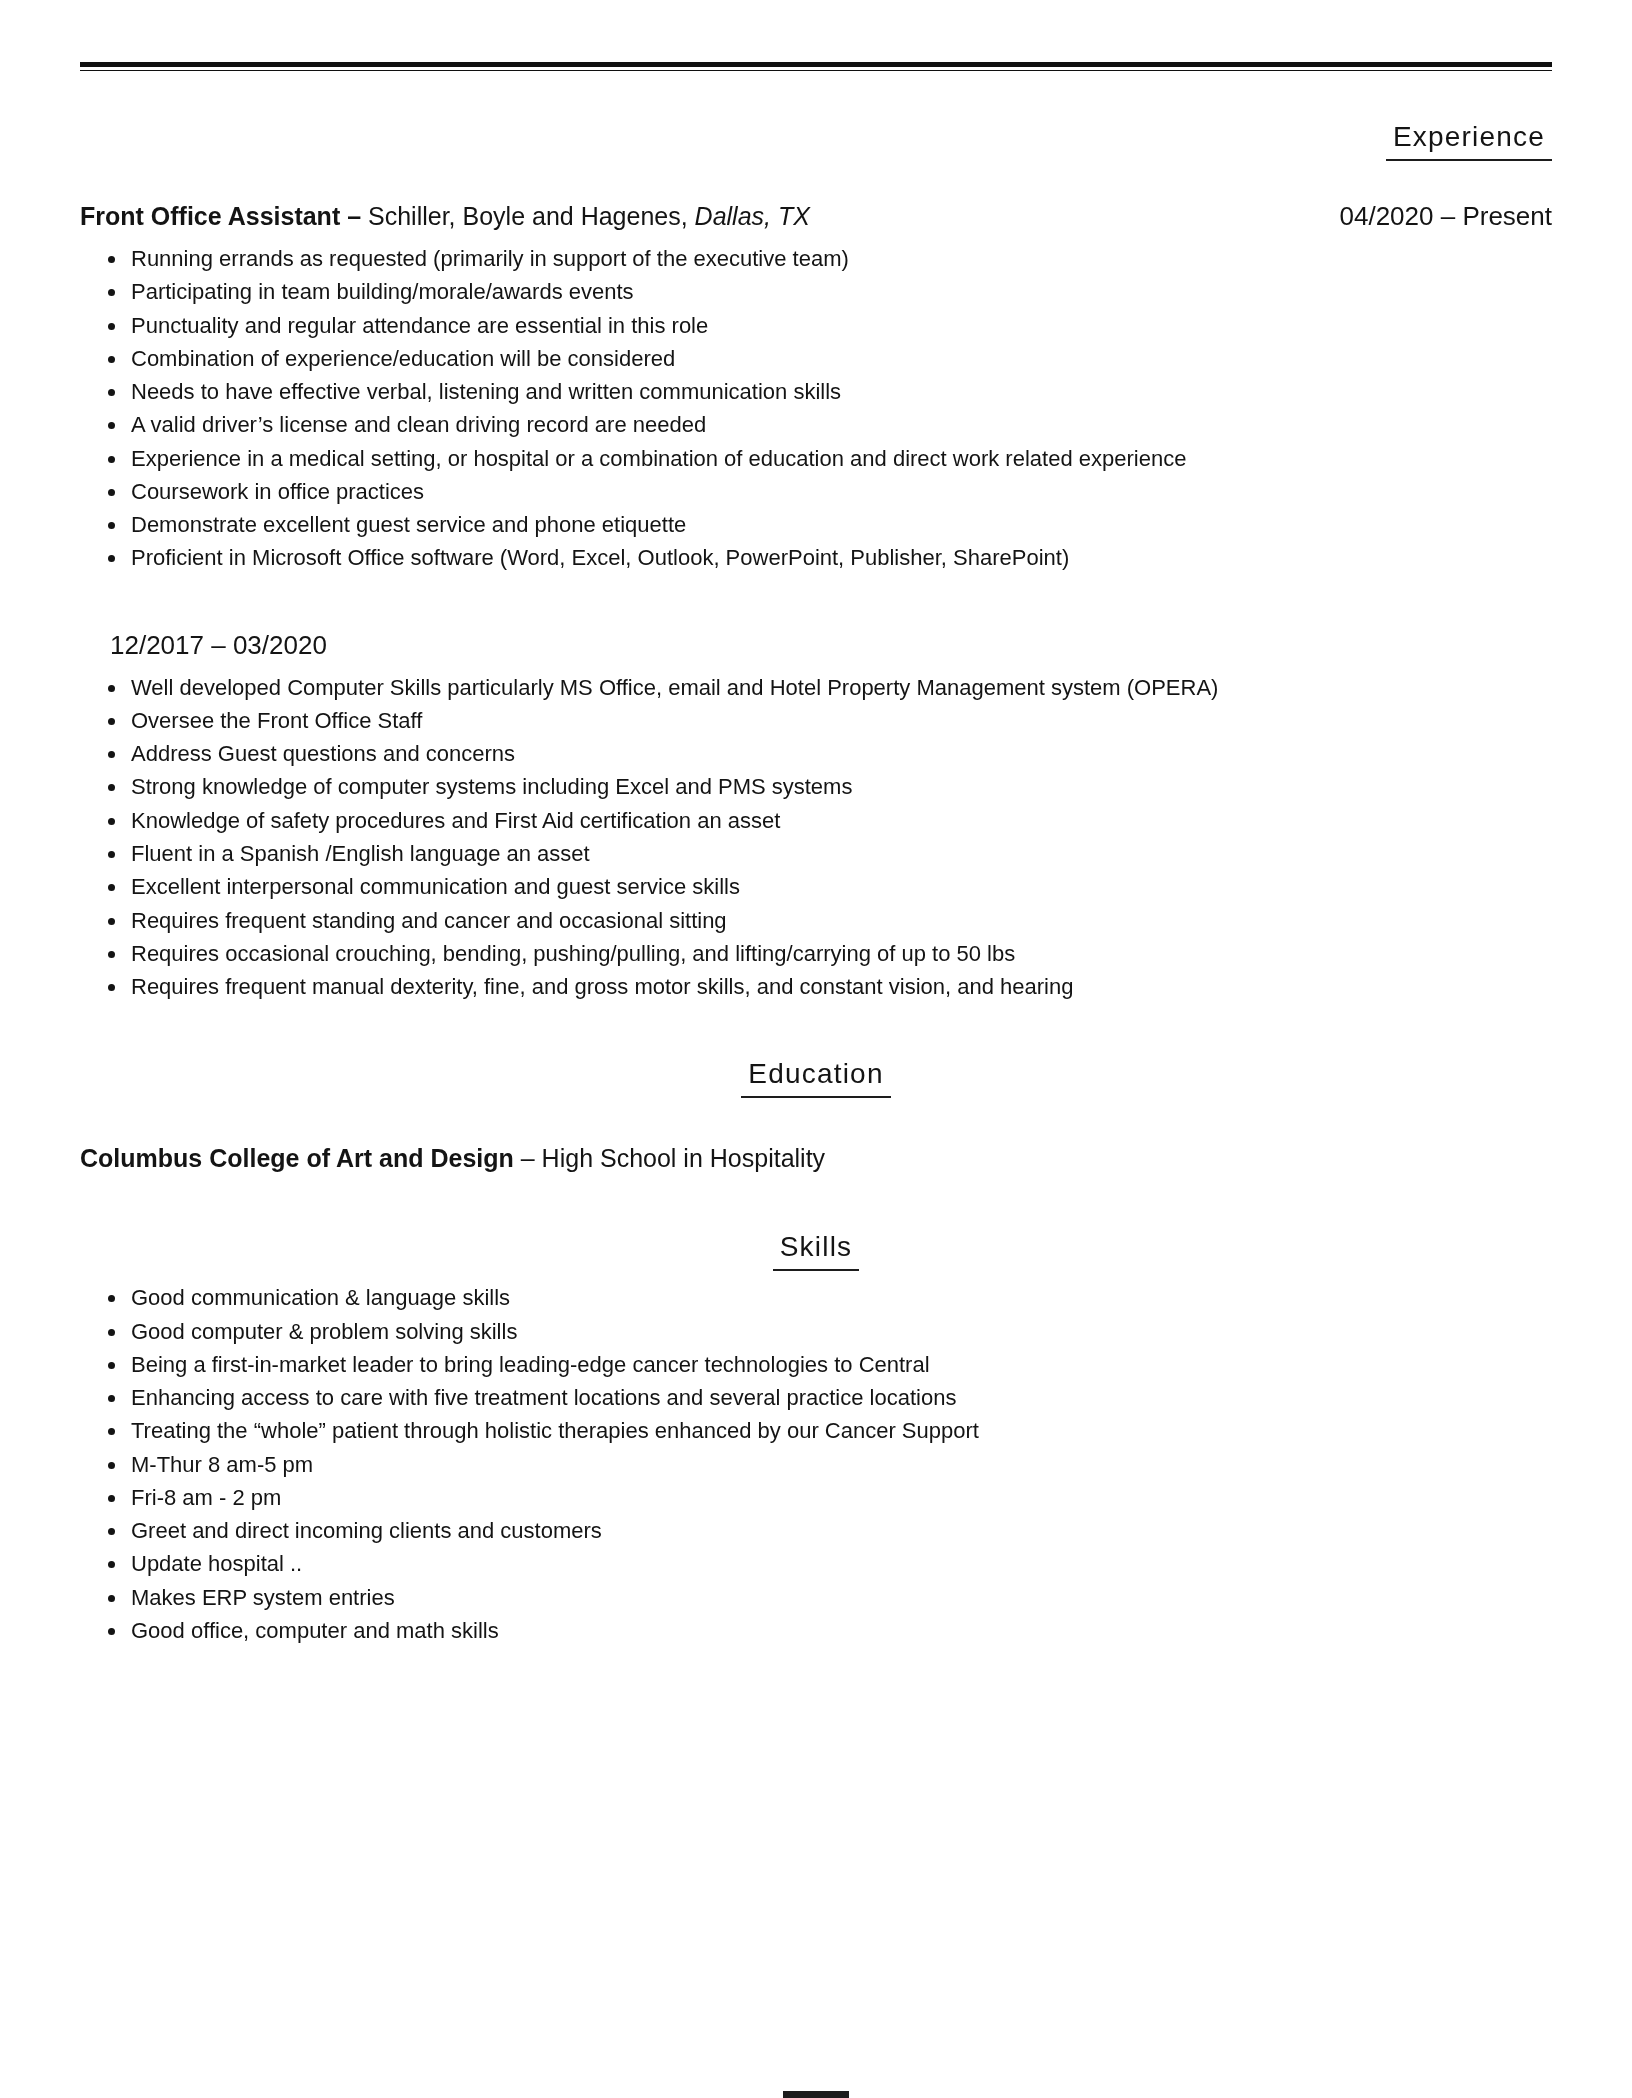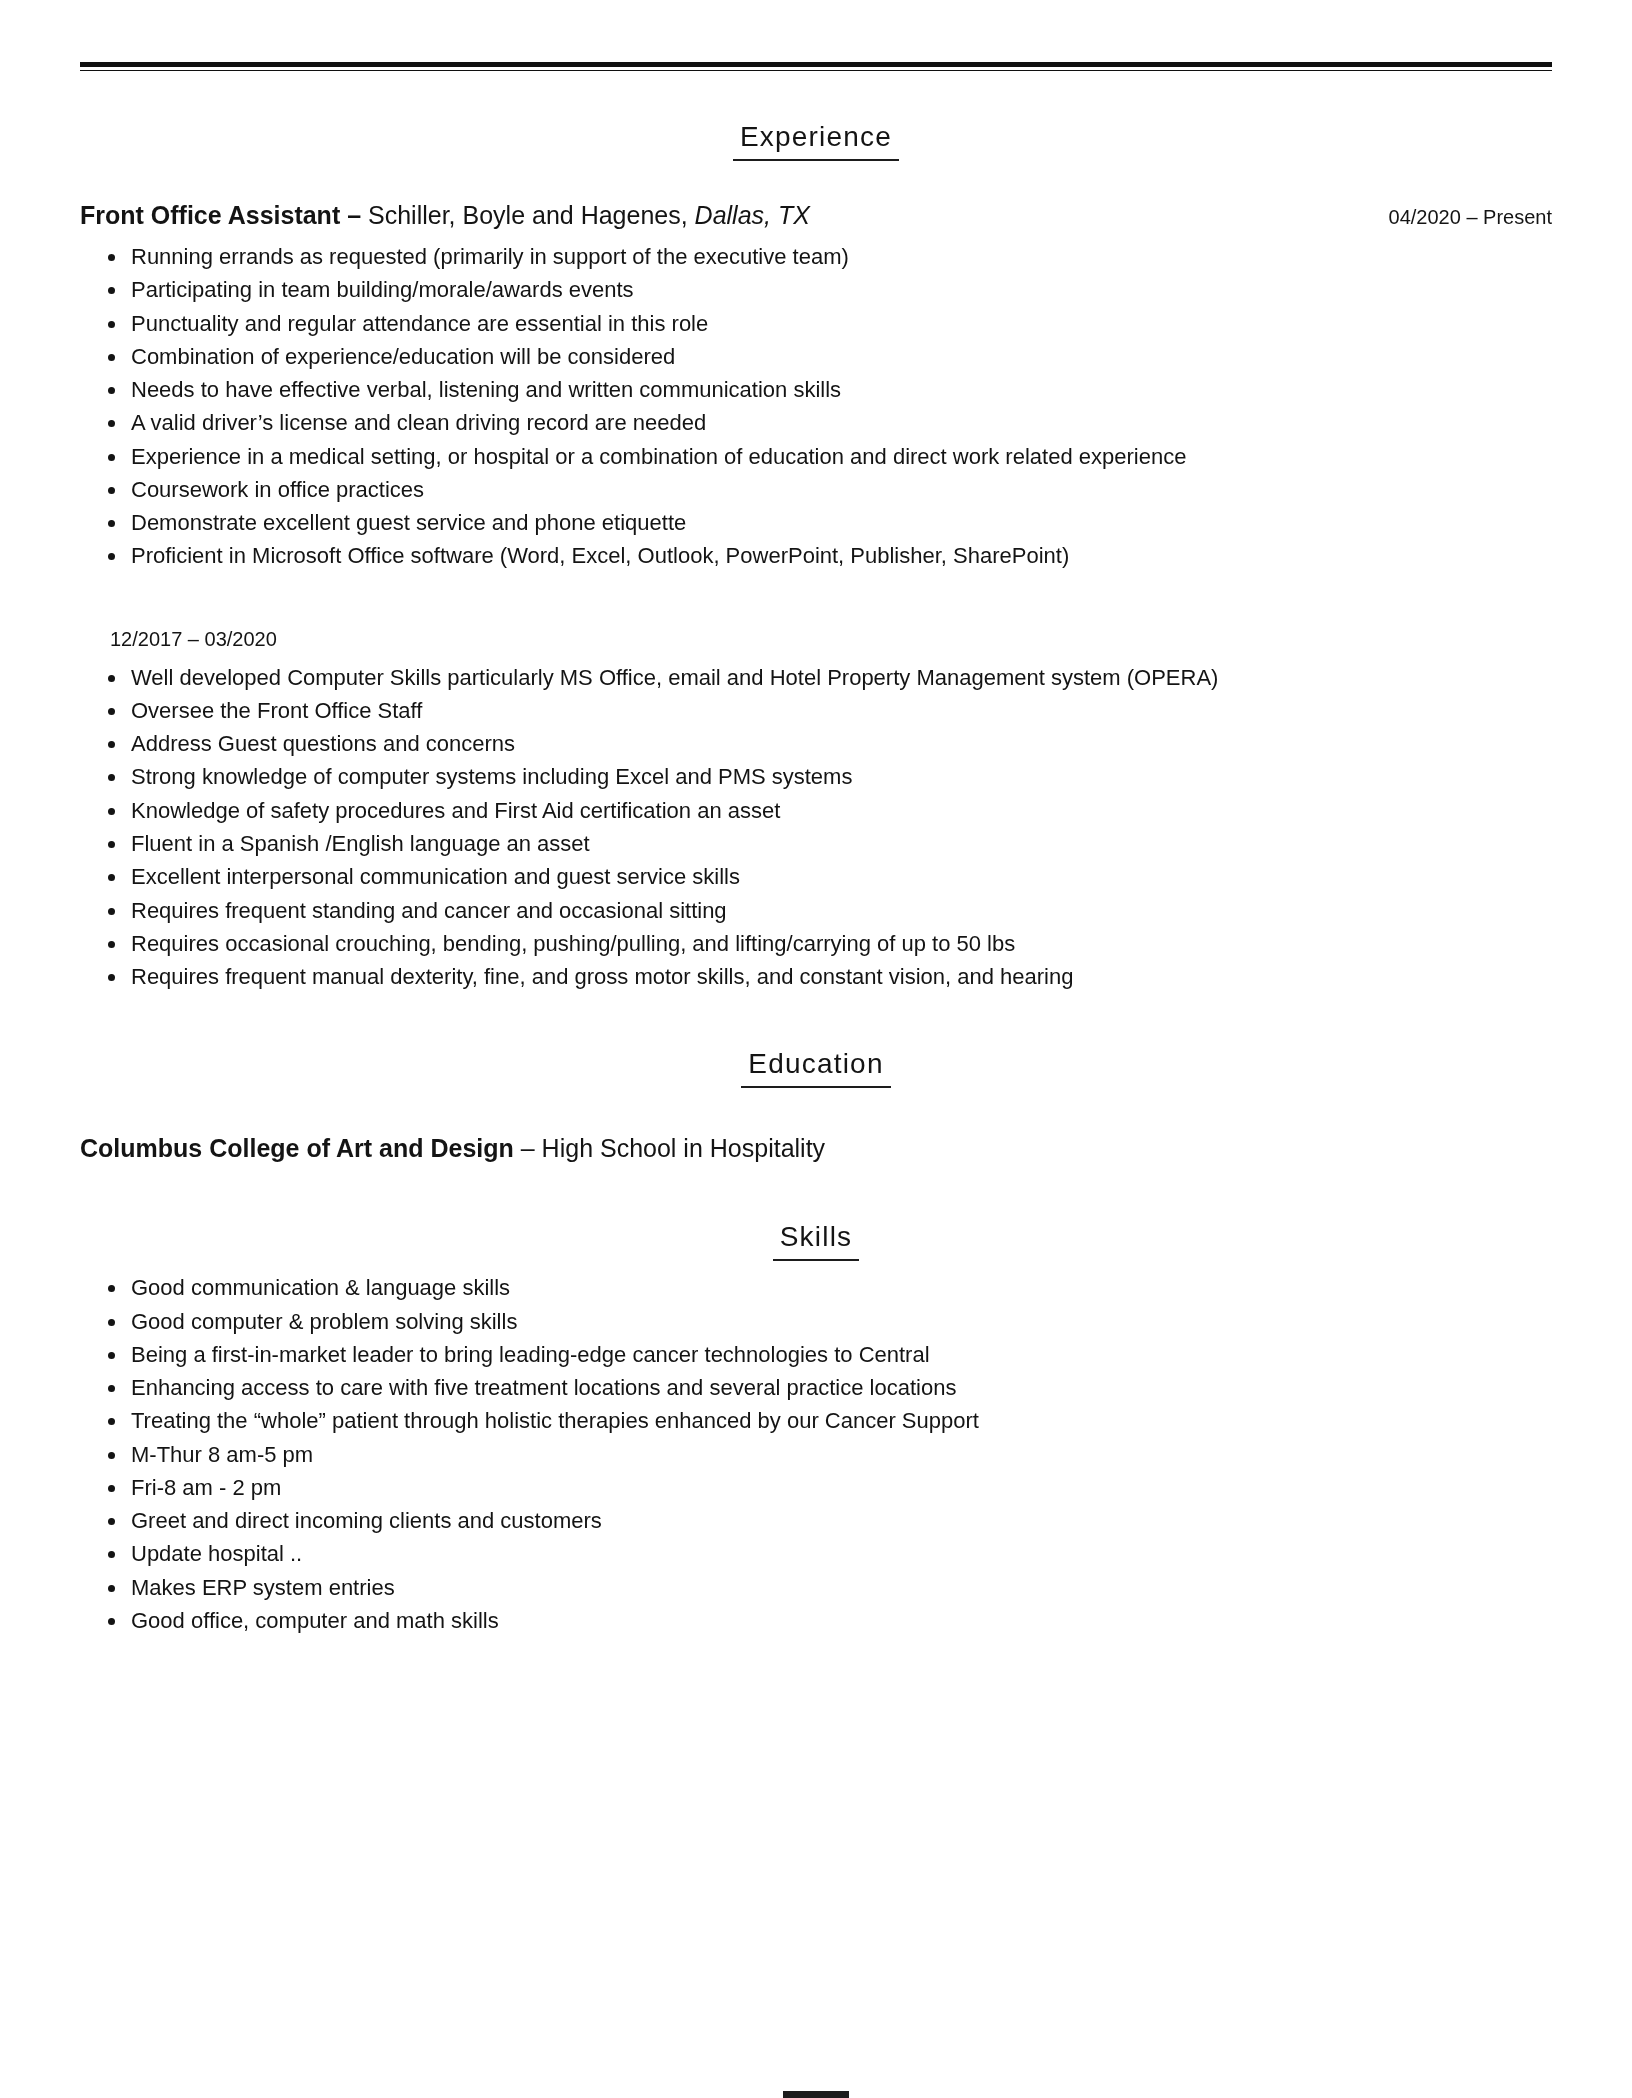--- a/index.html
+++ b/index.html
@@ -50,41 +50,41 @@
 
   
   .sec-head {
     text-align: center;
     font-size: 28px;
     font-weight: 400;
     letter-spacing: 1.2px;
     color: #141414;
     margin-top: 58px;
   }
-  .sec-head.first { margin-top: 50px; }
+  .sec-head.first { margin-top: 50px; text-align: right; }
   .sec-title {
     display: inline-block;
     border-bottom: 2px solid #1d1d1d;
     padding: 0 7px 6px 7px;
   }
 
   
   .job { margin-top: 40px; }
   .job + .job { margin-top: 58px; }
   .job-head {
     display: flex;
     justify-content: space-between;
     align-items: baseline;
     font-size: 25px;
     text-align: right;
   }
   .job-role { font-weight: 700; }
   .job-company { font-weight: 400; }
   .job-location { font-style: italic; }
-  .job-dates { font-size: 20px; white-space: nowrap; padding-left: 30px; }
+  .job-dates { font-size: 26px; white-space: nowrap; padding-left: 30px; }
 
   
   ul.bullets {
     margin-top: 13px;
     padding-left: 48px;
     list-style: disc;
   }
   ul.bullets li {
     font-size: 22px;
     line-height: 1.24;

